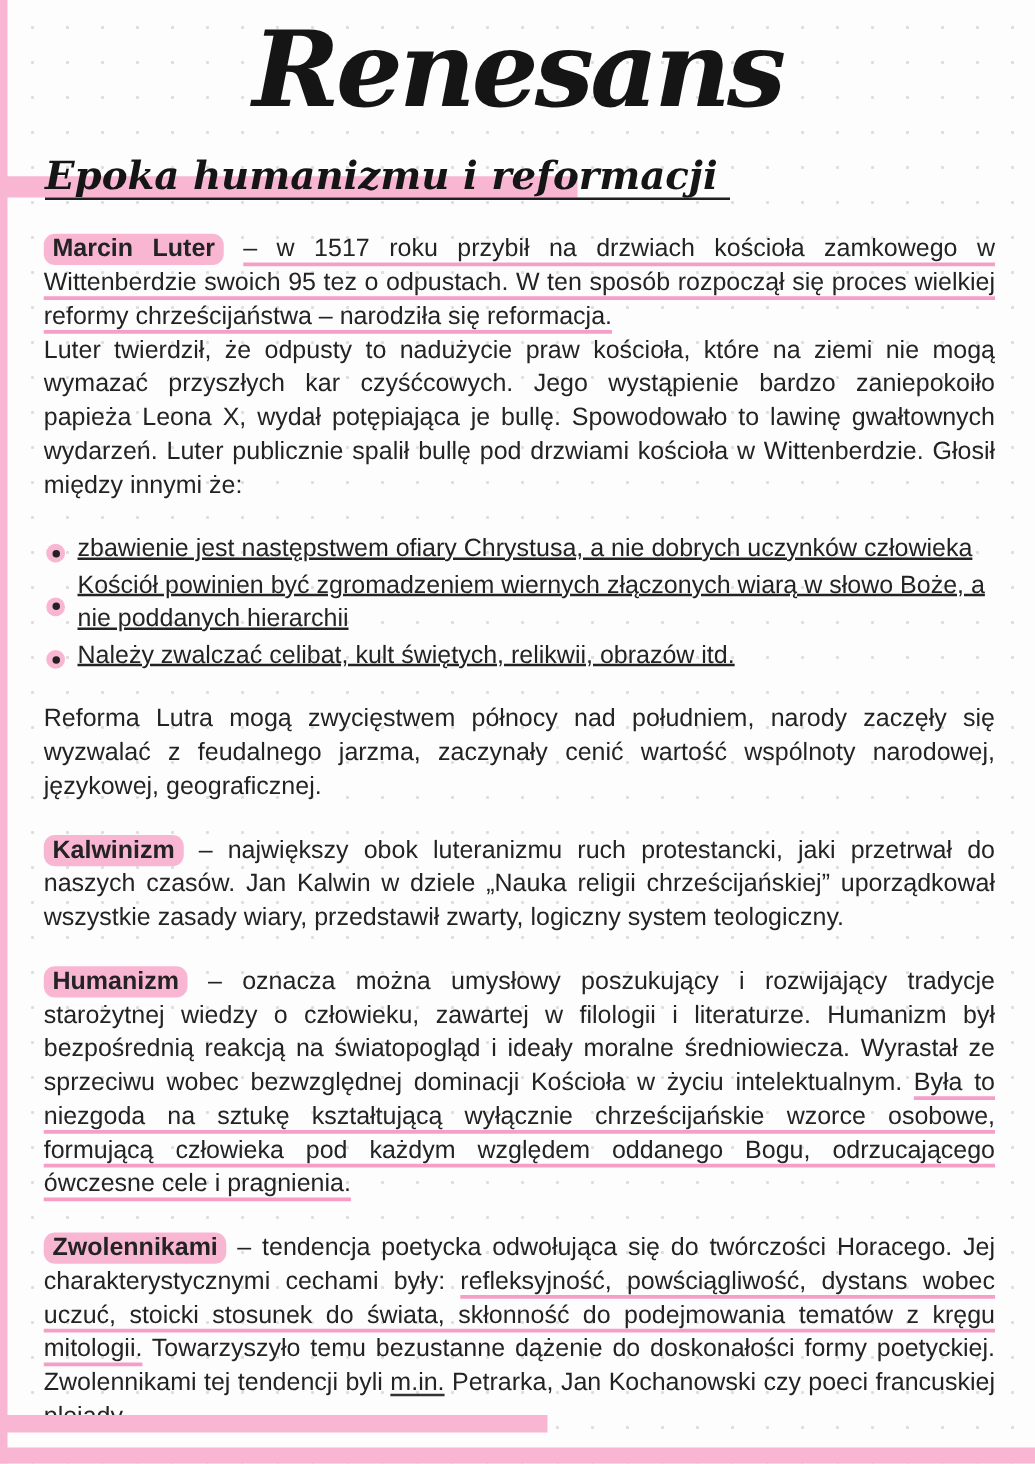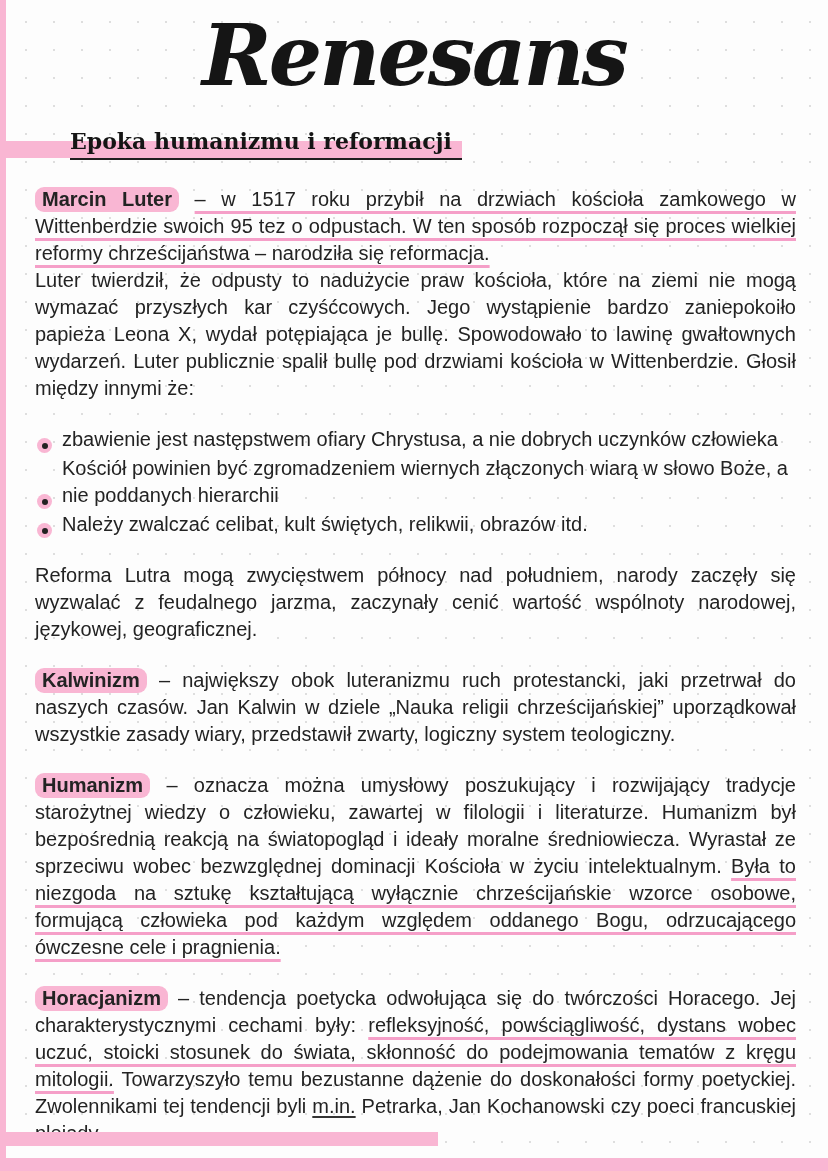--- a/index.html
+++ b/index.html
@@ -52,24 +52,25 @@
     margin-top: 6px;
   }
   .subtitle-strip {
     position: absolute; left: 0; top: 17px;
     width: 462px; height: 17px;
     background: #f9b6d3;
   }
   .subtitle {
     position: relative;
     display: inline-block;
-    margin-left: 70px;
+    margin-left: 36px;
     font-family: "DejaVu Serif", serif;
+    font-style: italic;
     font-weight: 700;
-    font-size: 22px;
+    font-size: 31px;
     line-height: 34px;
     color: #151515;
     border-bottom: 2px solid #1f1f1f;
     padding-right: 10px;
   }
   .content {
     padding: 20px 32px 0 35px;
     font-size: 20px;
     line-height: 27px;
     color: #232323;
@@ -94,22 +95,23 @@
     text-decoration-color: #333333;
     text-decoration-thickness: 1.5px;
     text-underline-offset: 3px;
   }
   .bullet-list {
     list-style: none;
     margin-bottom: 24px;
   }
   .bullet-item {
     display: flex;
-    align-items: flex-end;
+    align-items: center;
     margin-bottom: 2px;
+    text-decoration: underline;
   }
   .bullet {
     flex: 0 0 15px;
     width: 15px; height: 15px;
     border-radius: 50%;
     background: #f9b6d3;
     position: relative;
     margin: 6px 10px 0 2px;
   }
   .bullet::after {
@@ -167,21 +169,21 @@
       <span>– największy obok luteranizmu ruch protestancki, jaki przetrwał do naszych czasów. Jan Kalwin w dziele „Nauka religii chrześcijańskiej” uporządkował wszystkie zasady wiary, przedstawił zwarty, logiczny system teologiczny.</span>
     </p>
 
     <p class="para">
       <span class="kw">Humanizm</span>
       <span>– oznacza można umysłowy poszukujący i rozwijający tradycje starożytnej wiedzy o człowieku, zawartej w filologii i literaturze. Humanizm był bezpośrednią reakcją na światopogląd i ideały moralne średniowiecza. Wyrastał ze sprzeciwu wobec bezwzględnej dominacji Kościoła w życiu intelektualnym.</span>
       <span class="ulp">Była to niezgoda na sztukę kształtującą wyłącznie chrześcijańskie wzorce osobowe, formującą człowieka pod każdym względem oddanego Bogu, odrzucającego ówczesne cele i pragnienia.</span>
     </p>
 
     <p class="para">
-      <span class="kw">Horacjanizm</span>
+      <span class="kw">Zwolennikami</span>
       <span>– tendencja poetycka odwołująca się do twórczości Horacego. Jej charakterystycznymi cechami były:</span>
       <span class="ulp">refleksyjność, powściągliwość, dystans wobec uczuć, stoicki stosunek do świata, skłonność do podejmowania tematów z kręgu mitologii.</span>
       <span>Towarzyszyło temu bezustanne dążenie do doskonałości formy poetyckiej. Zwolennikami tej tendencji byli</span>
       <span class="uld">m.in.</span>
       <span>Petrarka, Jan Kochanowski czy poeci francuskiej plejady</span>
     </p>
 
   </div>
 
   <div class="bottom-strip-1"></div>

